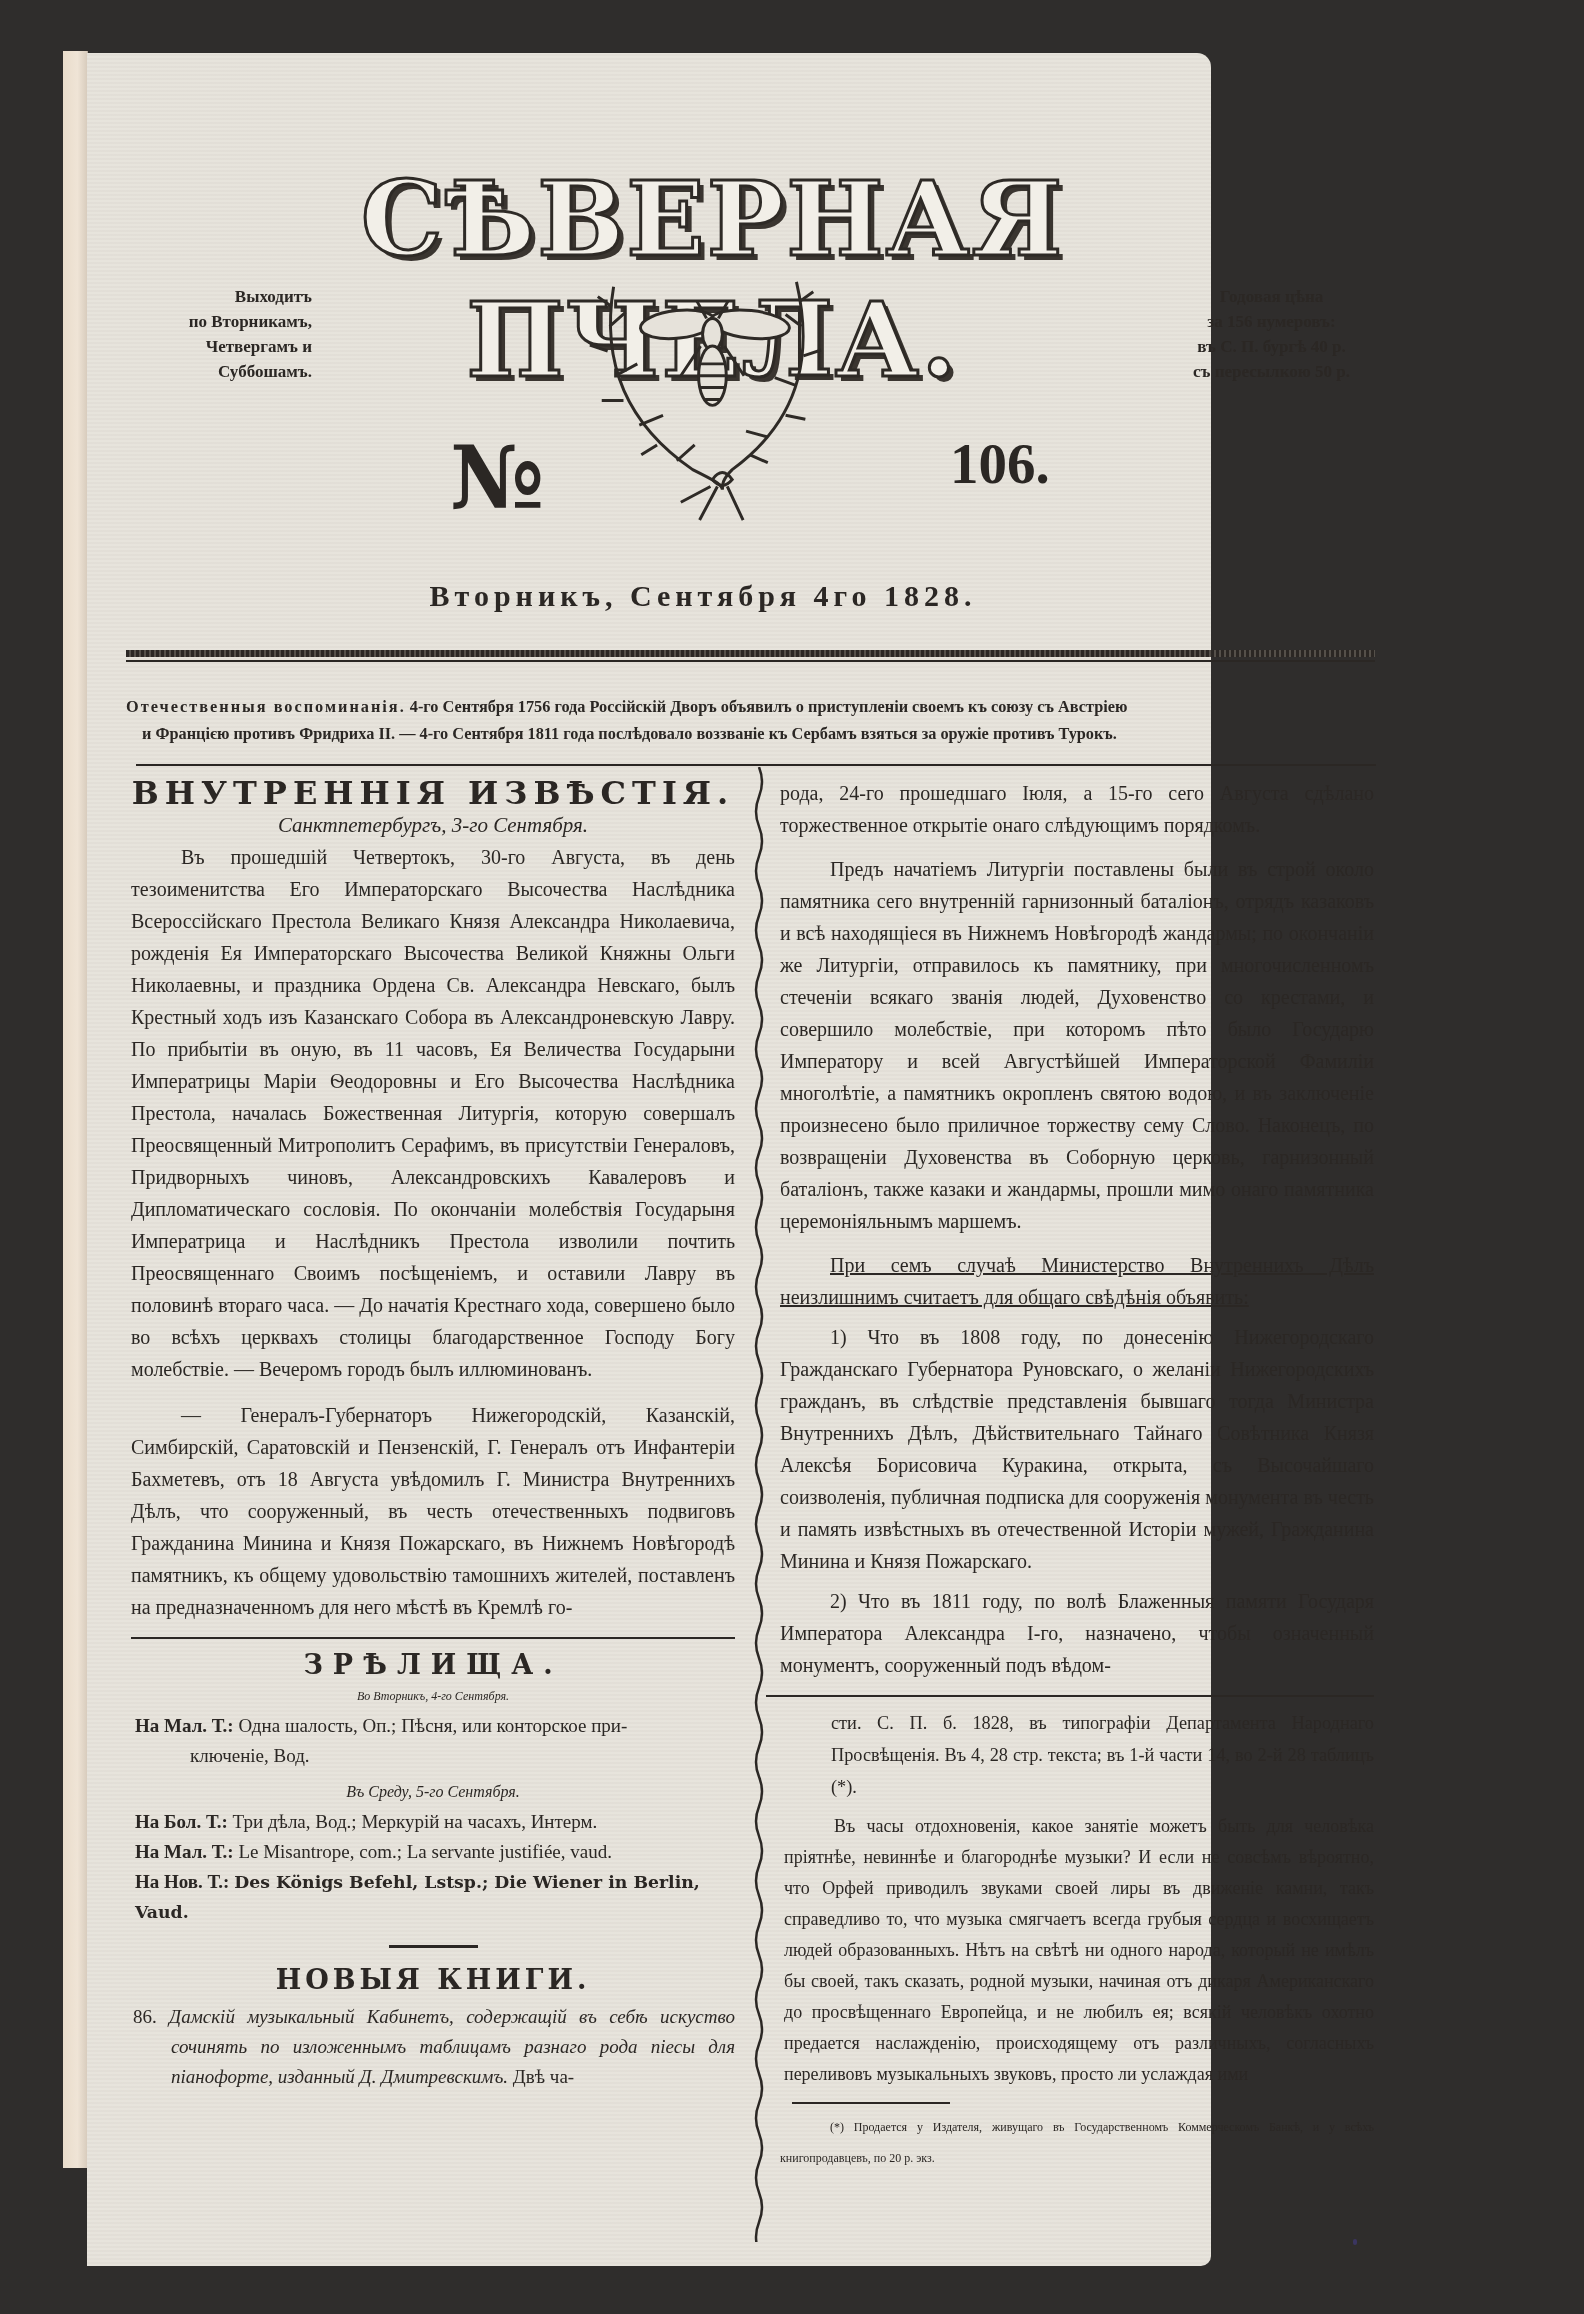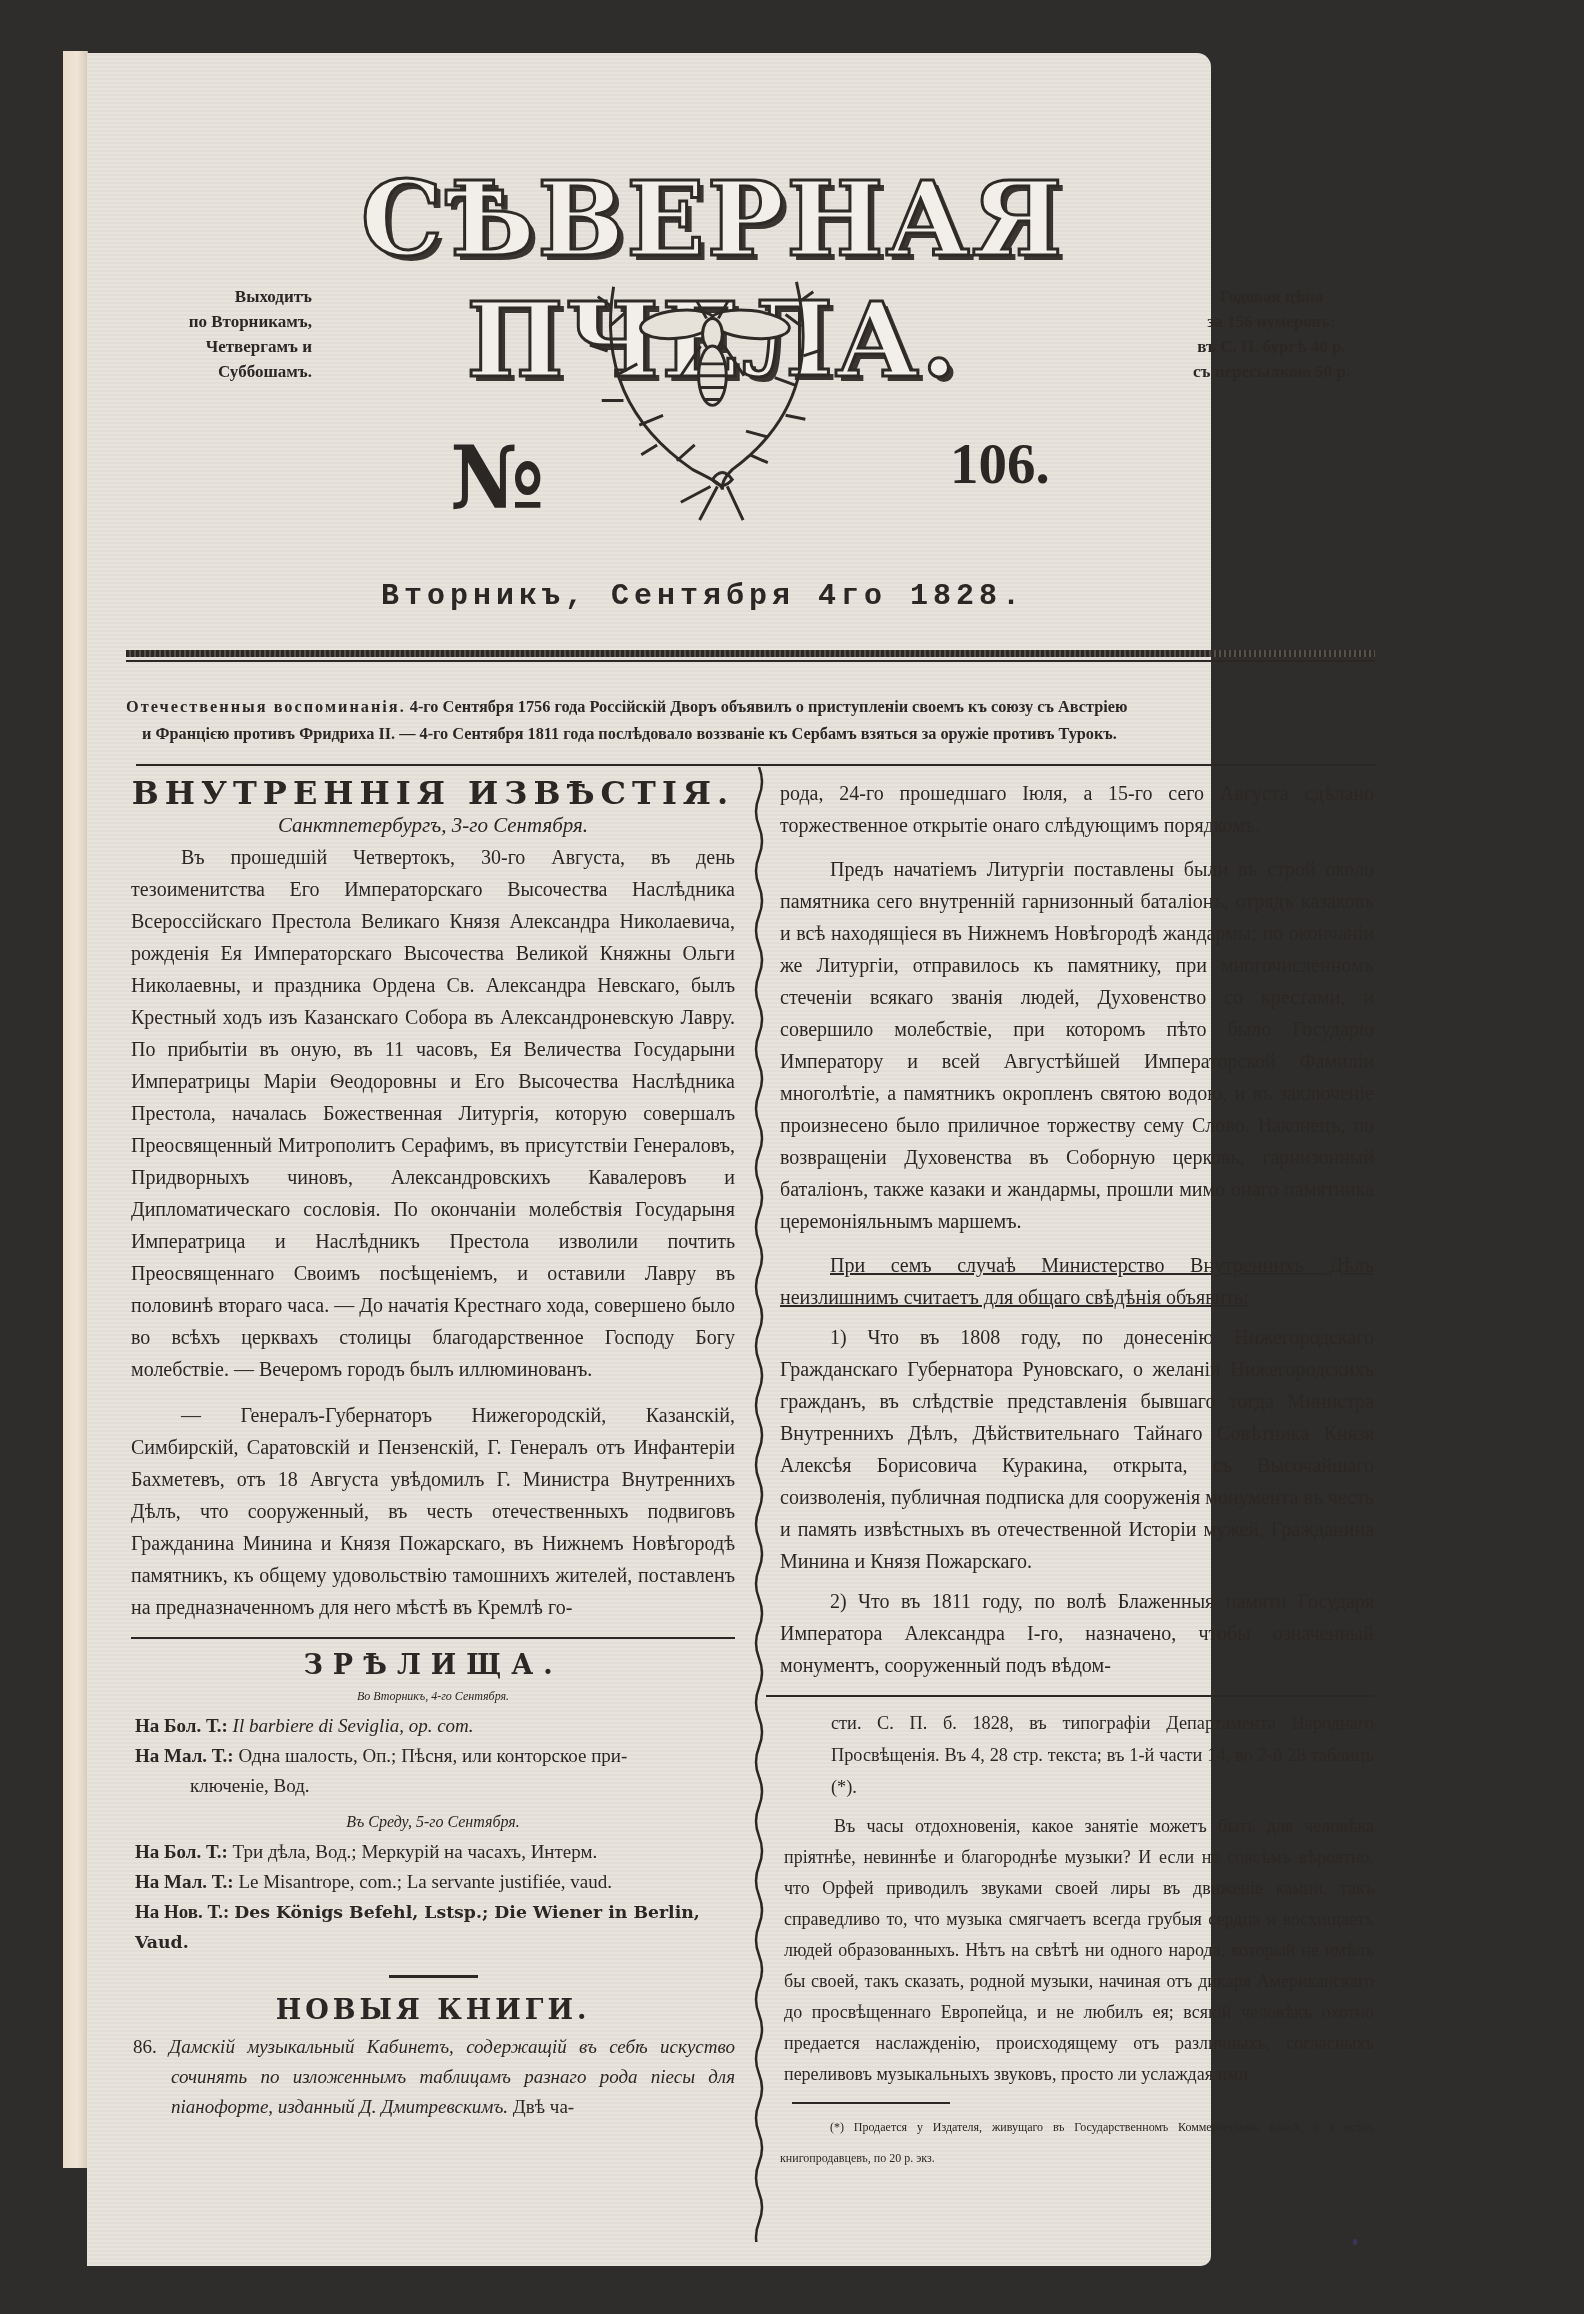--- a/index.html
+++ b/index.html
@@ -38,21 +38,21 @@
   .emblem { position:absolute; left:574px; top:267px; width:267px; height:257px; }
   .issue-no-label {
     position:absolute; left:450px; top:426px; font-size:87px; font-weight:bold;
     font-family:"DejaVu Serif", serif;
   }
   .issue-no {
     position:absolute; left:950px; top:431px; font-size:57px; font-weight:bold;
   }
   .date-line {
     position:absolute; left:99px; top:579px; width:1208px; text-align:center;
-    font-size:30px; font-weight:bold; letter-spacing:5px;font-family:Liberation Mono, monospace;
+    font-size:30px; font-weight:bold; letter-spacing:5px;
   }
   .rule-thick {
     position:absolute; left:126px; top:650px; width:1249px; height:7px;
     background:repeating-linear-gradient(90deg,#2b2724 0 3px,#55504a 3px 5px);
   }
   .rule-thin { position:absolute; left:126px; top:660px; width:1249px; height:2px; background:#2b2724; }
   .memories {
     position:absolute; left:126px; top:693px; width:1252px; font-size:16.3px; line-height:27px;
     text-align:justify; font-weight:bold;
   }
@@ -162,24 +162,20 @@
   <p class="heading">ВНУТРЕННІЯ ИЗВѢСТІЯ.</p>
   <p class="dateline">Санктпетербургъ, 3-го Сентября.</p>
   <p class="indent">Въ прошедшій Четвертокъ, 30-го Августа, въ день тезоименитства Его Императорскаго Высочества Наслѣдника Всероссійскаго Престола Великаго Князя Александра Николаевича, рожденія Ея Императорскаго Высочества Великой Княжны Ольги Николаевны, и праздника Ордена Св. Александра Невскаго, былъ Крестный ходъ изъ Казанскаго Собора въ Александроневскую Лавру. По прибытіи въ оную, въ 11 часовъ, Ея Величества Государыни Императрицы Маріи Ѳеодоровны и Его Высочества Наслѣдника Престола, началась Божественная Литургія, которую совершалъ Преосвященный Митрополитъ Серафимъ, въ присутствіи Генераловъ, Придворныхъ чиновъ, Александровскихъ Кавалеровъ и Дипломатическаго сословія. По окончаніи молебствія Государыня Императрица и Наслѣдникъ Престола изволили почтить Преосвященнаго Своимъ посѣщеніемъ, и оставили Лавру въ половинѣ втораго часа. — До начатія Крестнаго хода, совершено было во всѣхъ церквахъ столицы благодарственное Господу Богу молебствіе. — Вечеромъ городъ былъ иллюминованъ.</p>
   <p class="indent" style="margin-top:14px;">— Генералъ-Губернаторъ Нижегородскій, Казанскій, Симбирскій, Саратовскій и Пензенскій, Г. Генералъ отъ Инфантеріи Бахметевъ, отъ 18 Августа увѣдомилъ Г. Министра Внутреннихъ Дѣлъ, что сооруженный, въ честь отечественныхъ подвиговъ Гражданина Минина и Князя Пожарскаго, въ Нижнемъ Новѣгородѣ памятникъ, къ общему удовольствію тамошнихъ жителей, поставленъ на предназначенномъ для него мѣстѣ въ Кремлѣ го-</p>
 
   <div class="section-rule"></div>
 
   <p class="heading" style="font-size:27px; letter-spacing:10px;">ЗРѢЛИЩА.</p>
   <p class="dateline" style="font-size:12px; line-height:30px;">Во Вторникъ, 4-го Сентября.</p>
   <div class="theatre-row">
-    <span class="stage">На Бол. Т.:</span>
-    <span class="italic">Il barbiere di Seviglia, op. com.</span>
-  </div>
-  <div class="theatre-row">
     <span class="stage">На Мал. Т.:</span>
     <span>Одна шалость, Оп.; Пѣсня, или конторское при-</span>
     <span class="cont">ключеніе, Вод.</span>
   </div>
   <p class="dateline" style="font-size:16px; line-height:30px; margin-top:6px;">Въ Среду, 5-го Сентября.</p>
   <div class="theatre-row">
     <span class="stage">На Бол. Т.:</span>
     <span>Три дѣла, Вод.; Меркурій на часахъ, Интерм.</span>
   </div>
   <div class="theatre-row">

